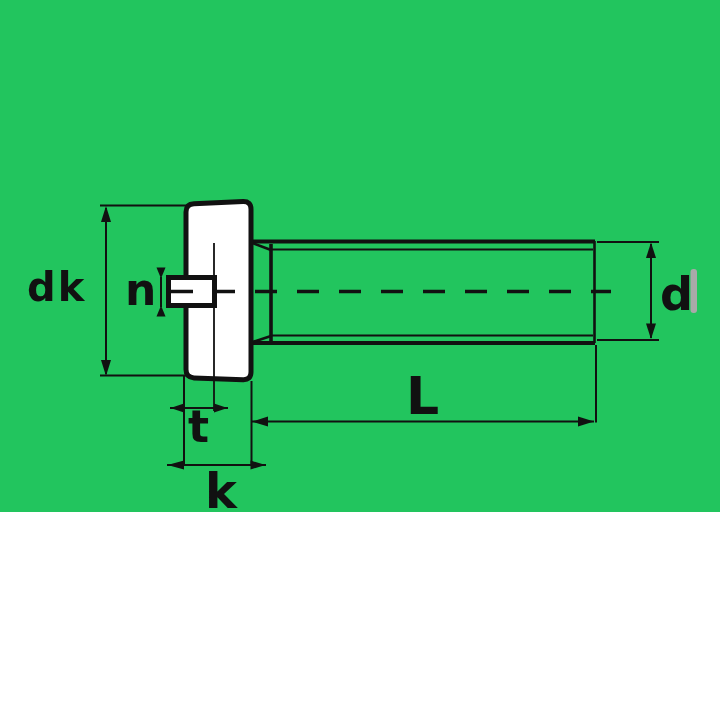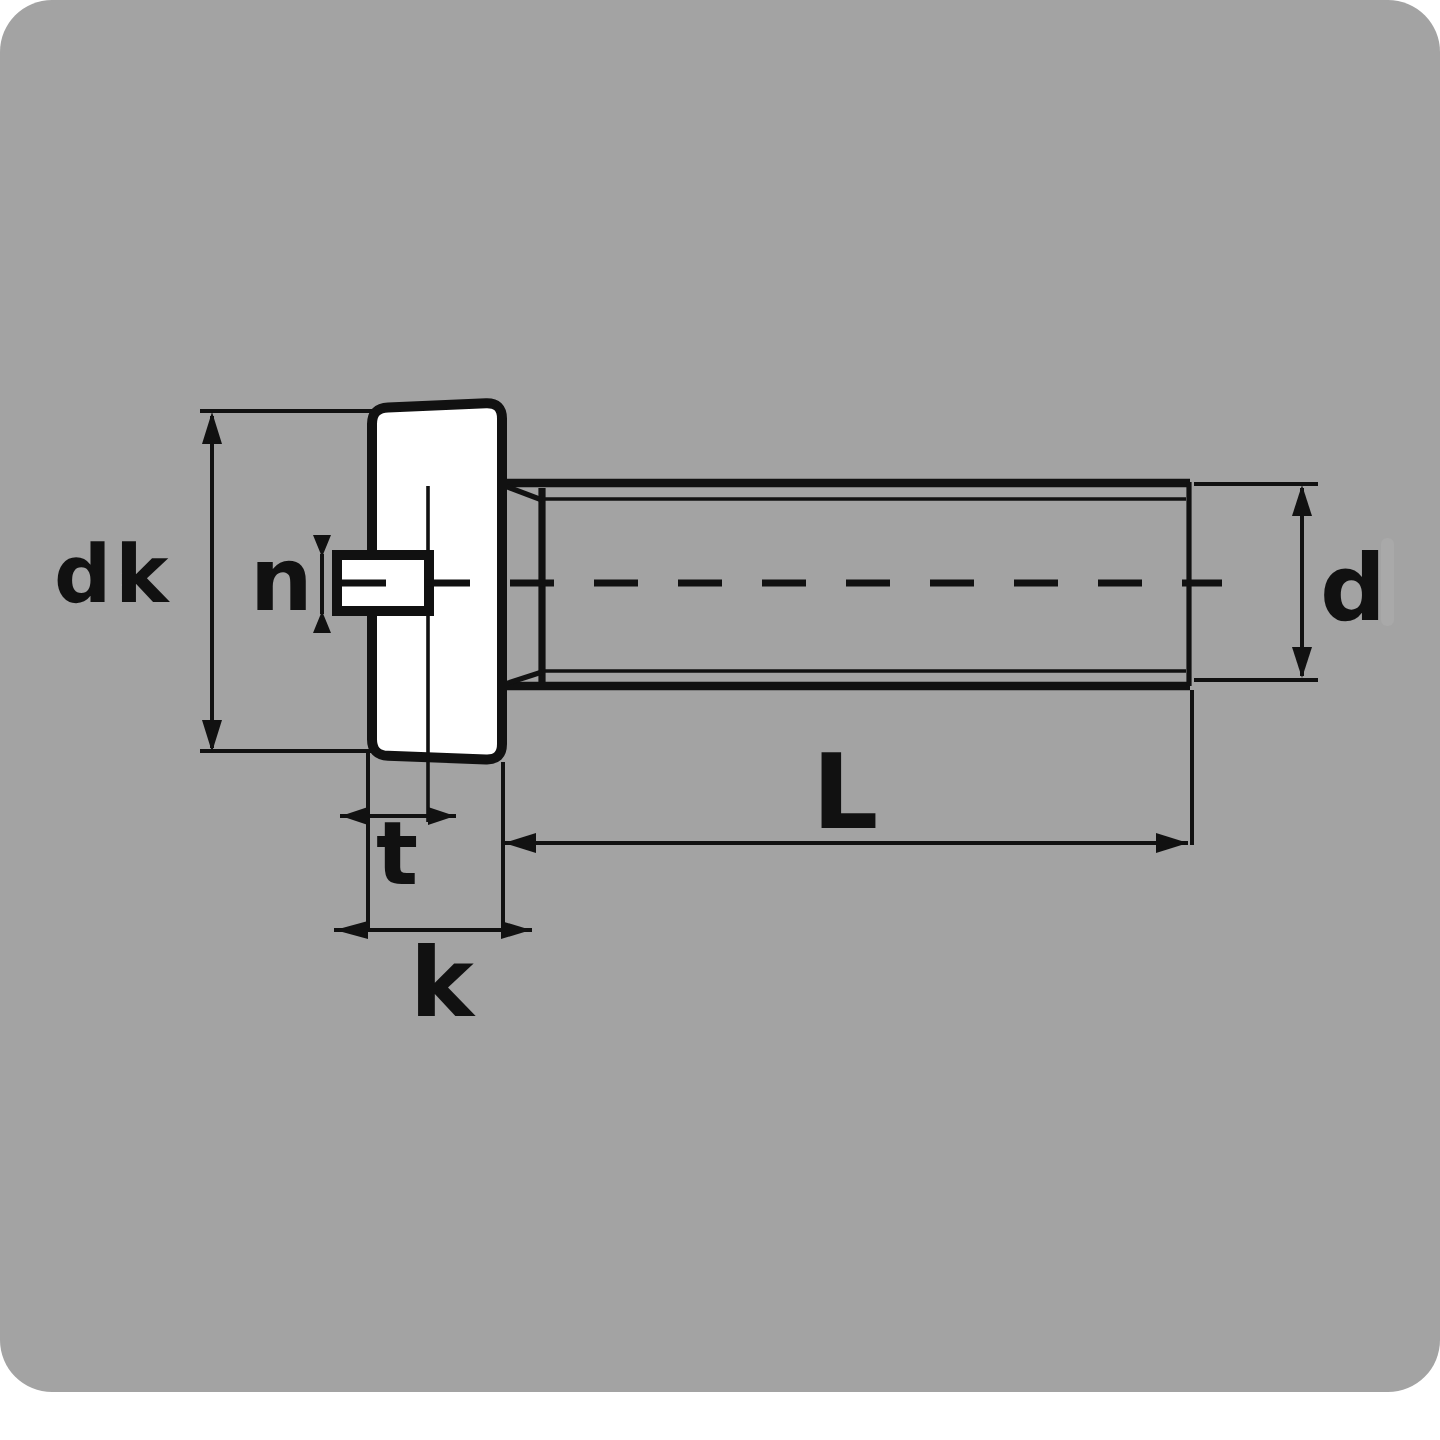--- a/index.html
+++ b/index.html
@@ -1,16 +1,16 @@
 <!DOCTYPE html>
 <html><head>
 <meta charset="utf-8">
 <style>
   html,body{margin:0;padding:0;background:#ffffff;}
-  .page{position:relative;width:720px;height:696px;background:#a3a3a3;overflow:hidden;border-radius:26px;}
+  .page{position:relative;width:720px;height:512px;background:#22c55e;overflow:hidden;}
   svg text{font-family:"DejaVu Sans","Liberation Sans",sans-serif;font-weight:bold;fill:#111;}
 </style>
 </head>
 <body>
 
 <div class="page">
 <svg width="720" height="720" viewBox="0 0 720 720">
 
   <g stroke="#111" stroke-width="2">
 

